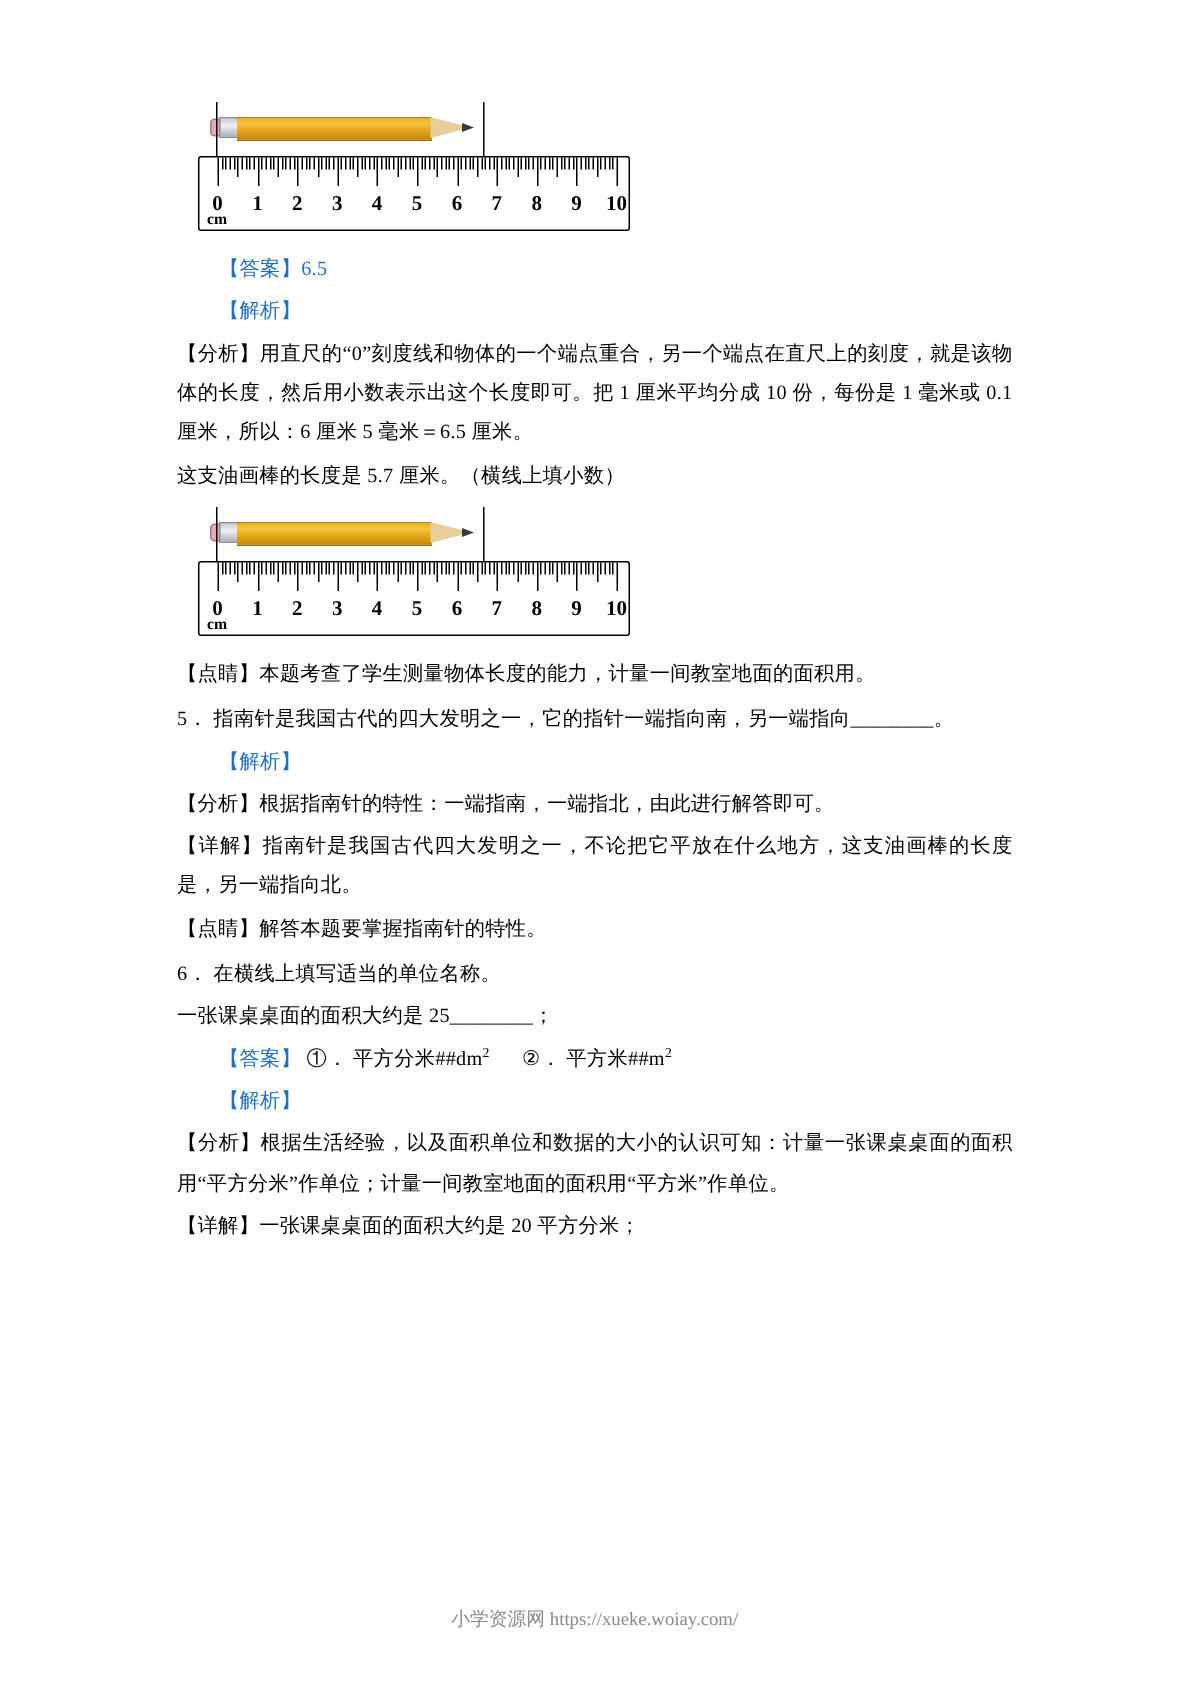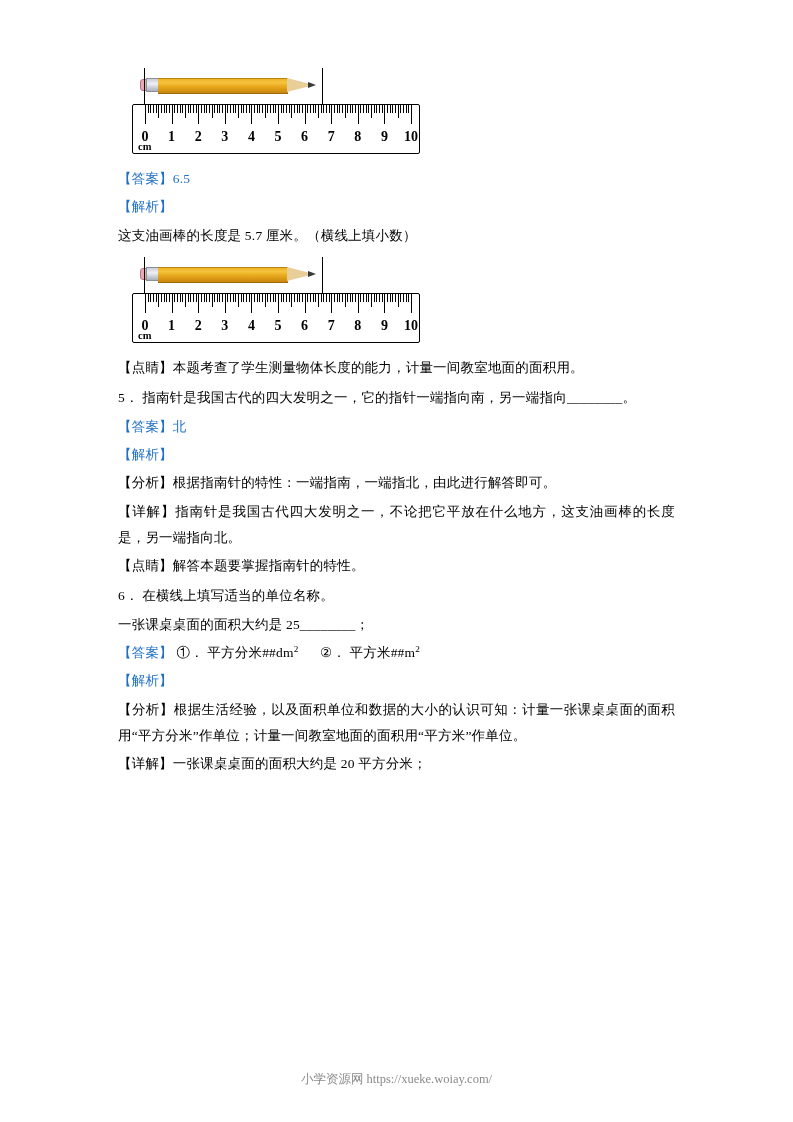--- a/index.html
+++ b/index.html
@@ -24,20 +24,21 @@
   }
   .para {
     font-size: 13.5px;
     line-height: 1.95;
     margin: 0 0 2px 0;
     text-align: justify;
     letter-spacing: 0.2px;
   }
   .tag {
     color: #1f6fc4;
+    margin-left: 28px;
   }
   .q-line { margin-top: 4px; }
 
   
   .figure {
     position: relative;
     width: 290px;
     height: 90px;
     margin: 6px 0 10px 14px;
   }
@@ -290,20 +291,21 @@
           <div class="num" style="left: 224.8px;">8</div>
           <div class="num" style="left: 251.4px;">9</div>
           <div class="num" style="left: 278px;">10</div>
         </div>
       <div class="cmlabel">cm</div>
     </div>
   </div>
 
   <p class="para tag">【答案】6.5</p>
   <p class="para tag">【解析】</p>
+  <p class="para">【分析】用直尺的“0”刻度线和物体的一个端点重合，另一个端点在直尺上的刻度，就是该物体的长度，然后用小数表示出这个长度即可。把 1 厘米平均分成 10 份，每份是 1 毫米或 0.1 厘米，所以：6 厘米 5 毫米＝6.5 厘米。</p>
   <p class="para">这支油画棒的长度是 5.7 厘米。（横线上填小数）</p>
 
   <div class="figure">
     <div class="pencil">
       <div class="eraser"></div>
       <div class="ferrule"></div>
       <div class="body"></div>
       <div class="wood"></div>
       <div class="lead"></div>
     </div>
@@ -426,21 +428,20 @@
           <div class="num" style="left: 251.4px;">9</div>
           <div class="num" style="left: 278px;">10</div>
         </div>
       <div class="cmlabel">cm</div>
     </div>
   </div>
 
   <p class="para">【点睛】本题考查了学生测量物体长度的能力，计量一间教室地面的面积用。</p>
 
   <p class="para q-line">5． 指南针是我国古代的四大发明之一，它的指针一端指向南，另一端指向________。</p>
-  <p class="para tag">【答案】北</p>
   <p class="para tag">【解析】</p>
   <p class="para">【分析】根据指南针的特性：一端指南，一端指北，由此进行解答即可。</p>
   <p class="para">【详解】指南针是我国古代四大发明之一，不论把它平放在什么地方，这支油画棒的长度是，另一端指向北。</p>
   <p class="para">【点睛】解答本题要掌握指南针的特性。</p>
 
   <p class="para q-line">6． 在横线上填写适当的单位名称。</p>
   <p class="para">一张课桌桌面的面积大约是 25________；</p>
 
   <p class="para">
     <span class="tag">【答案】</span>

